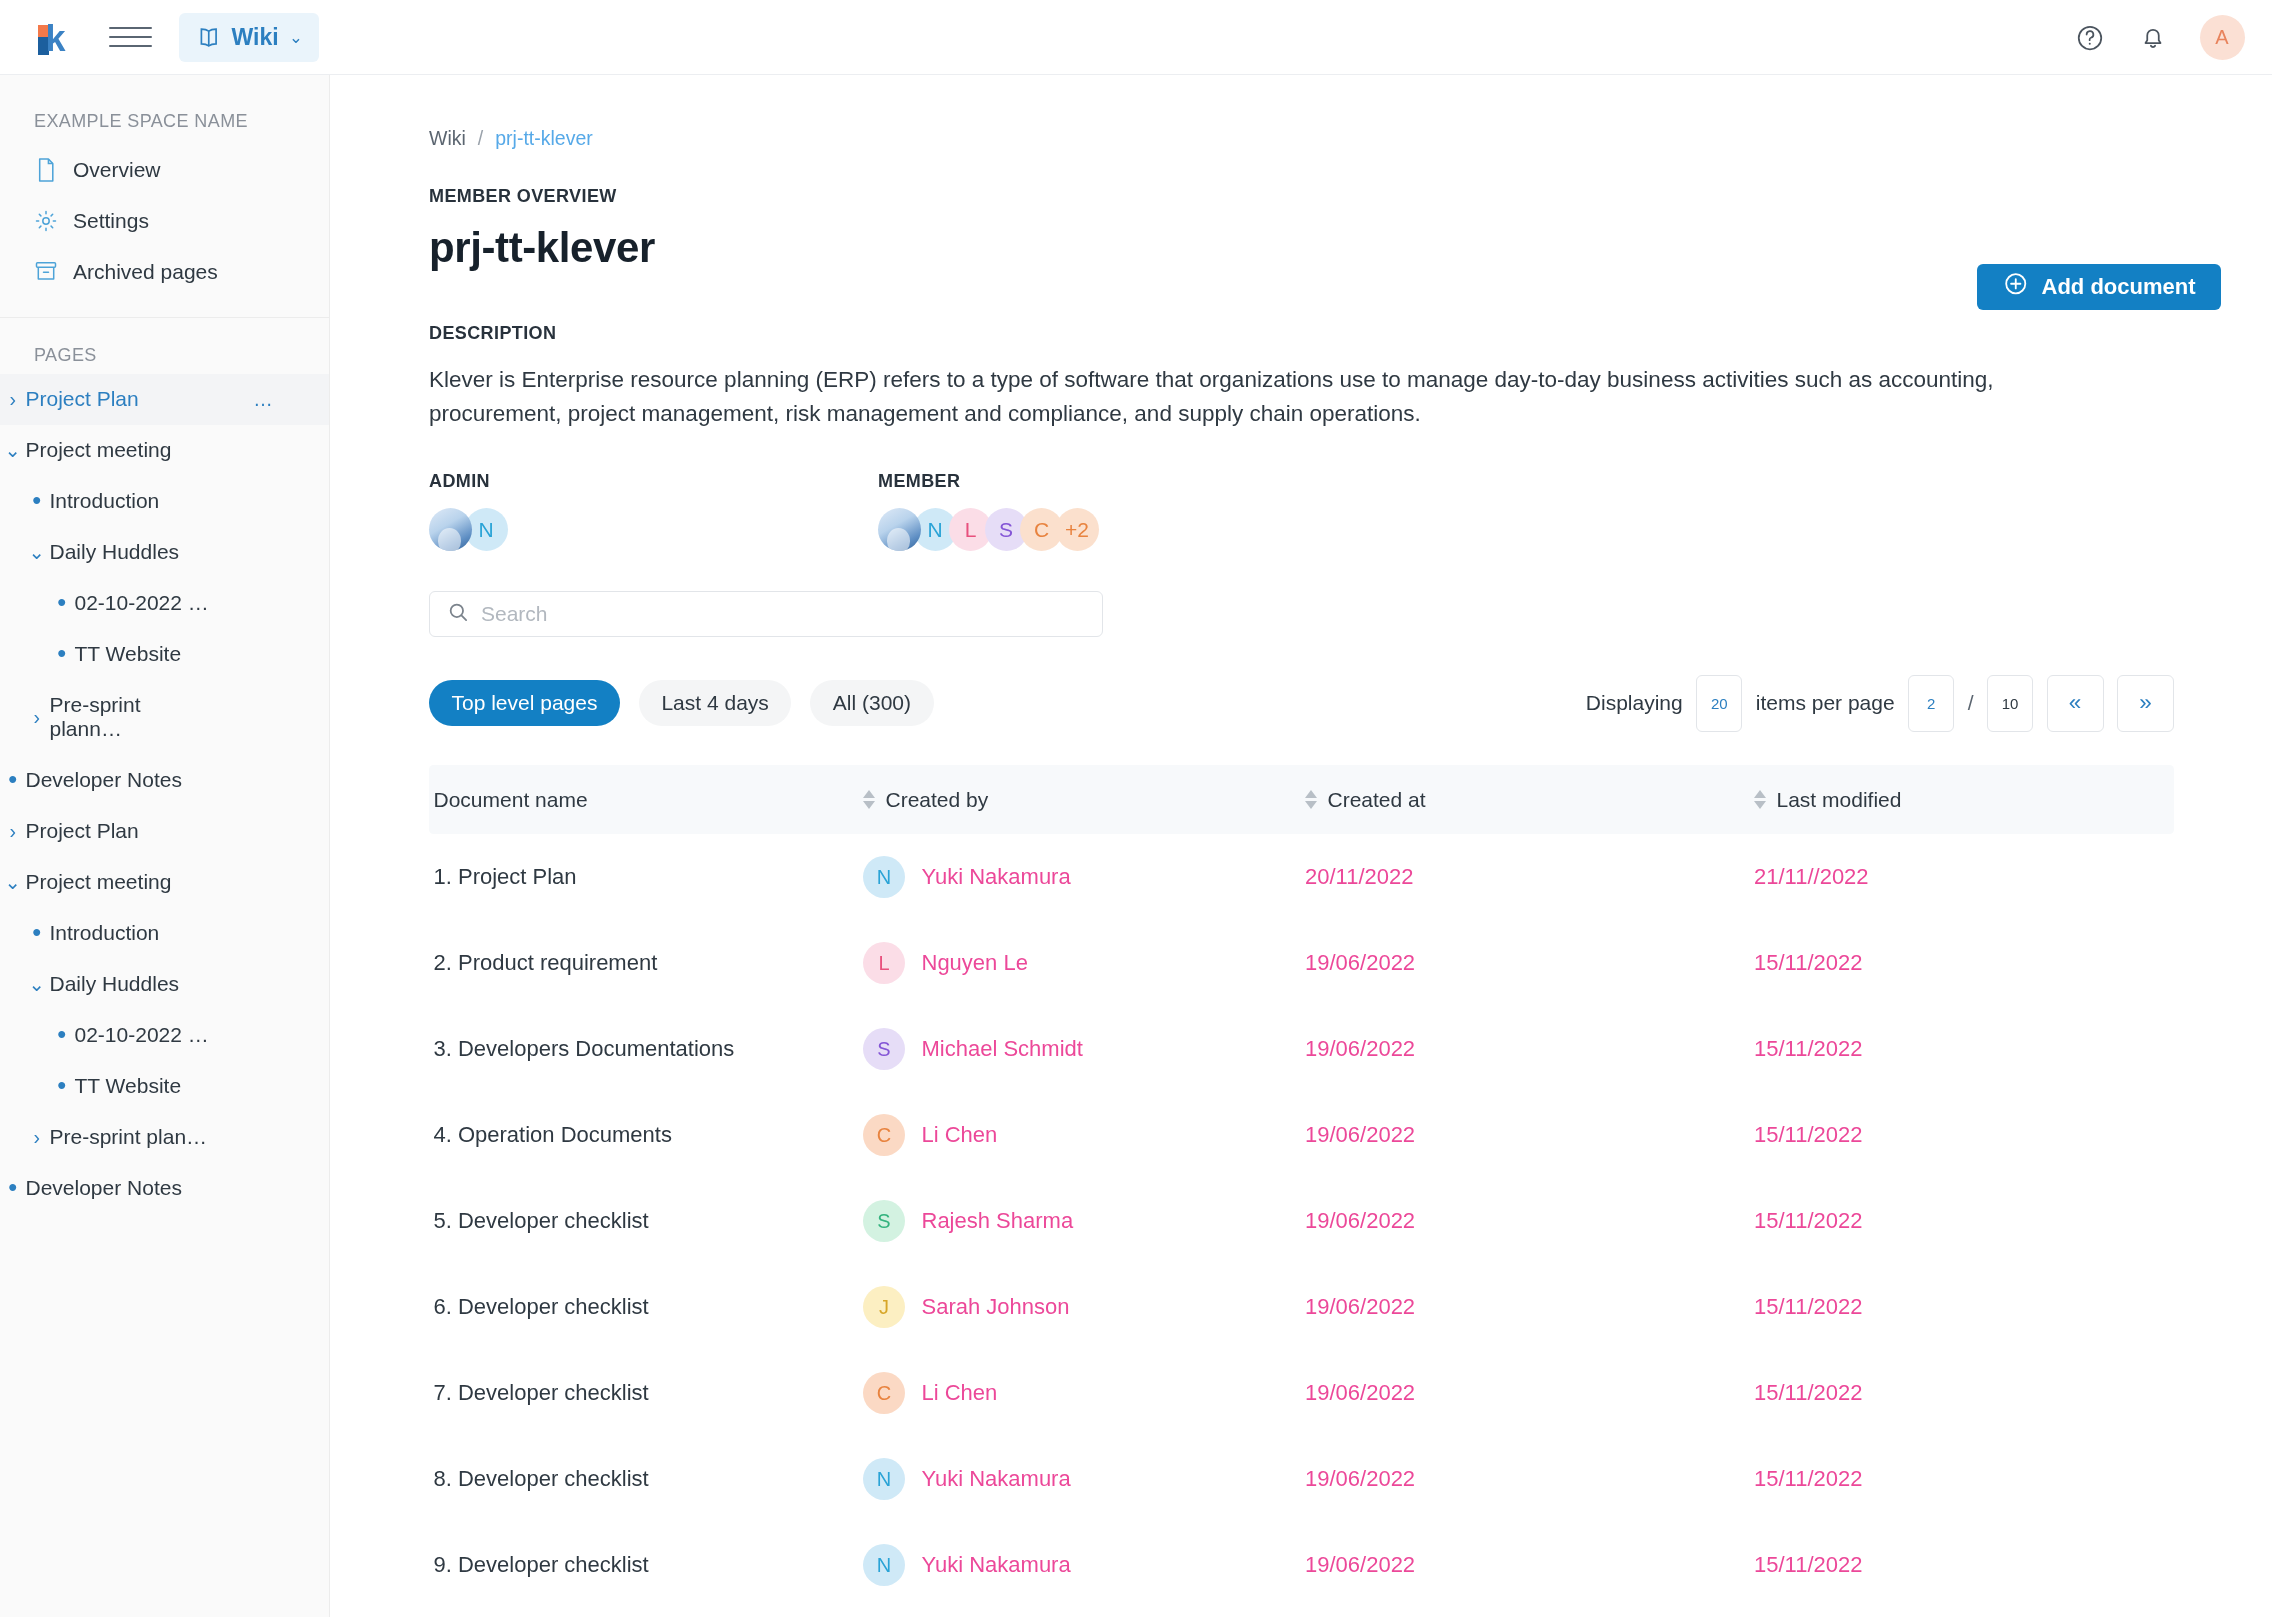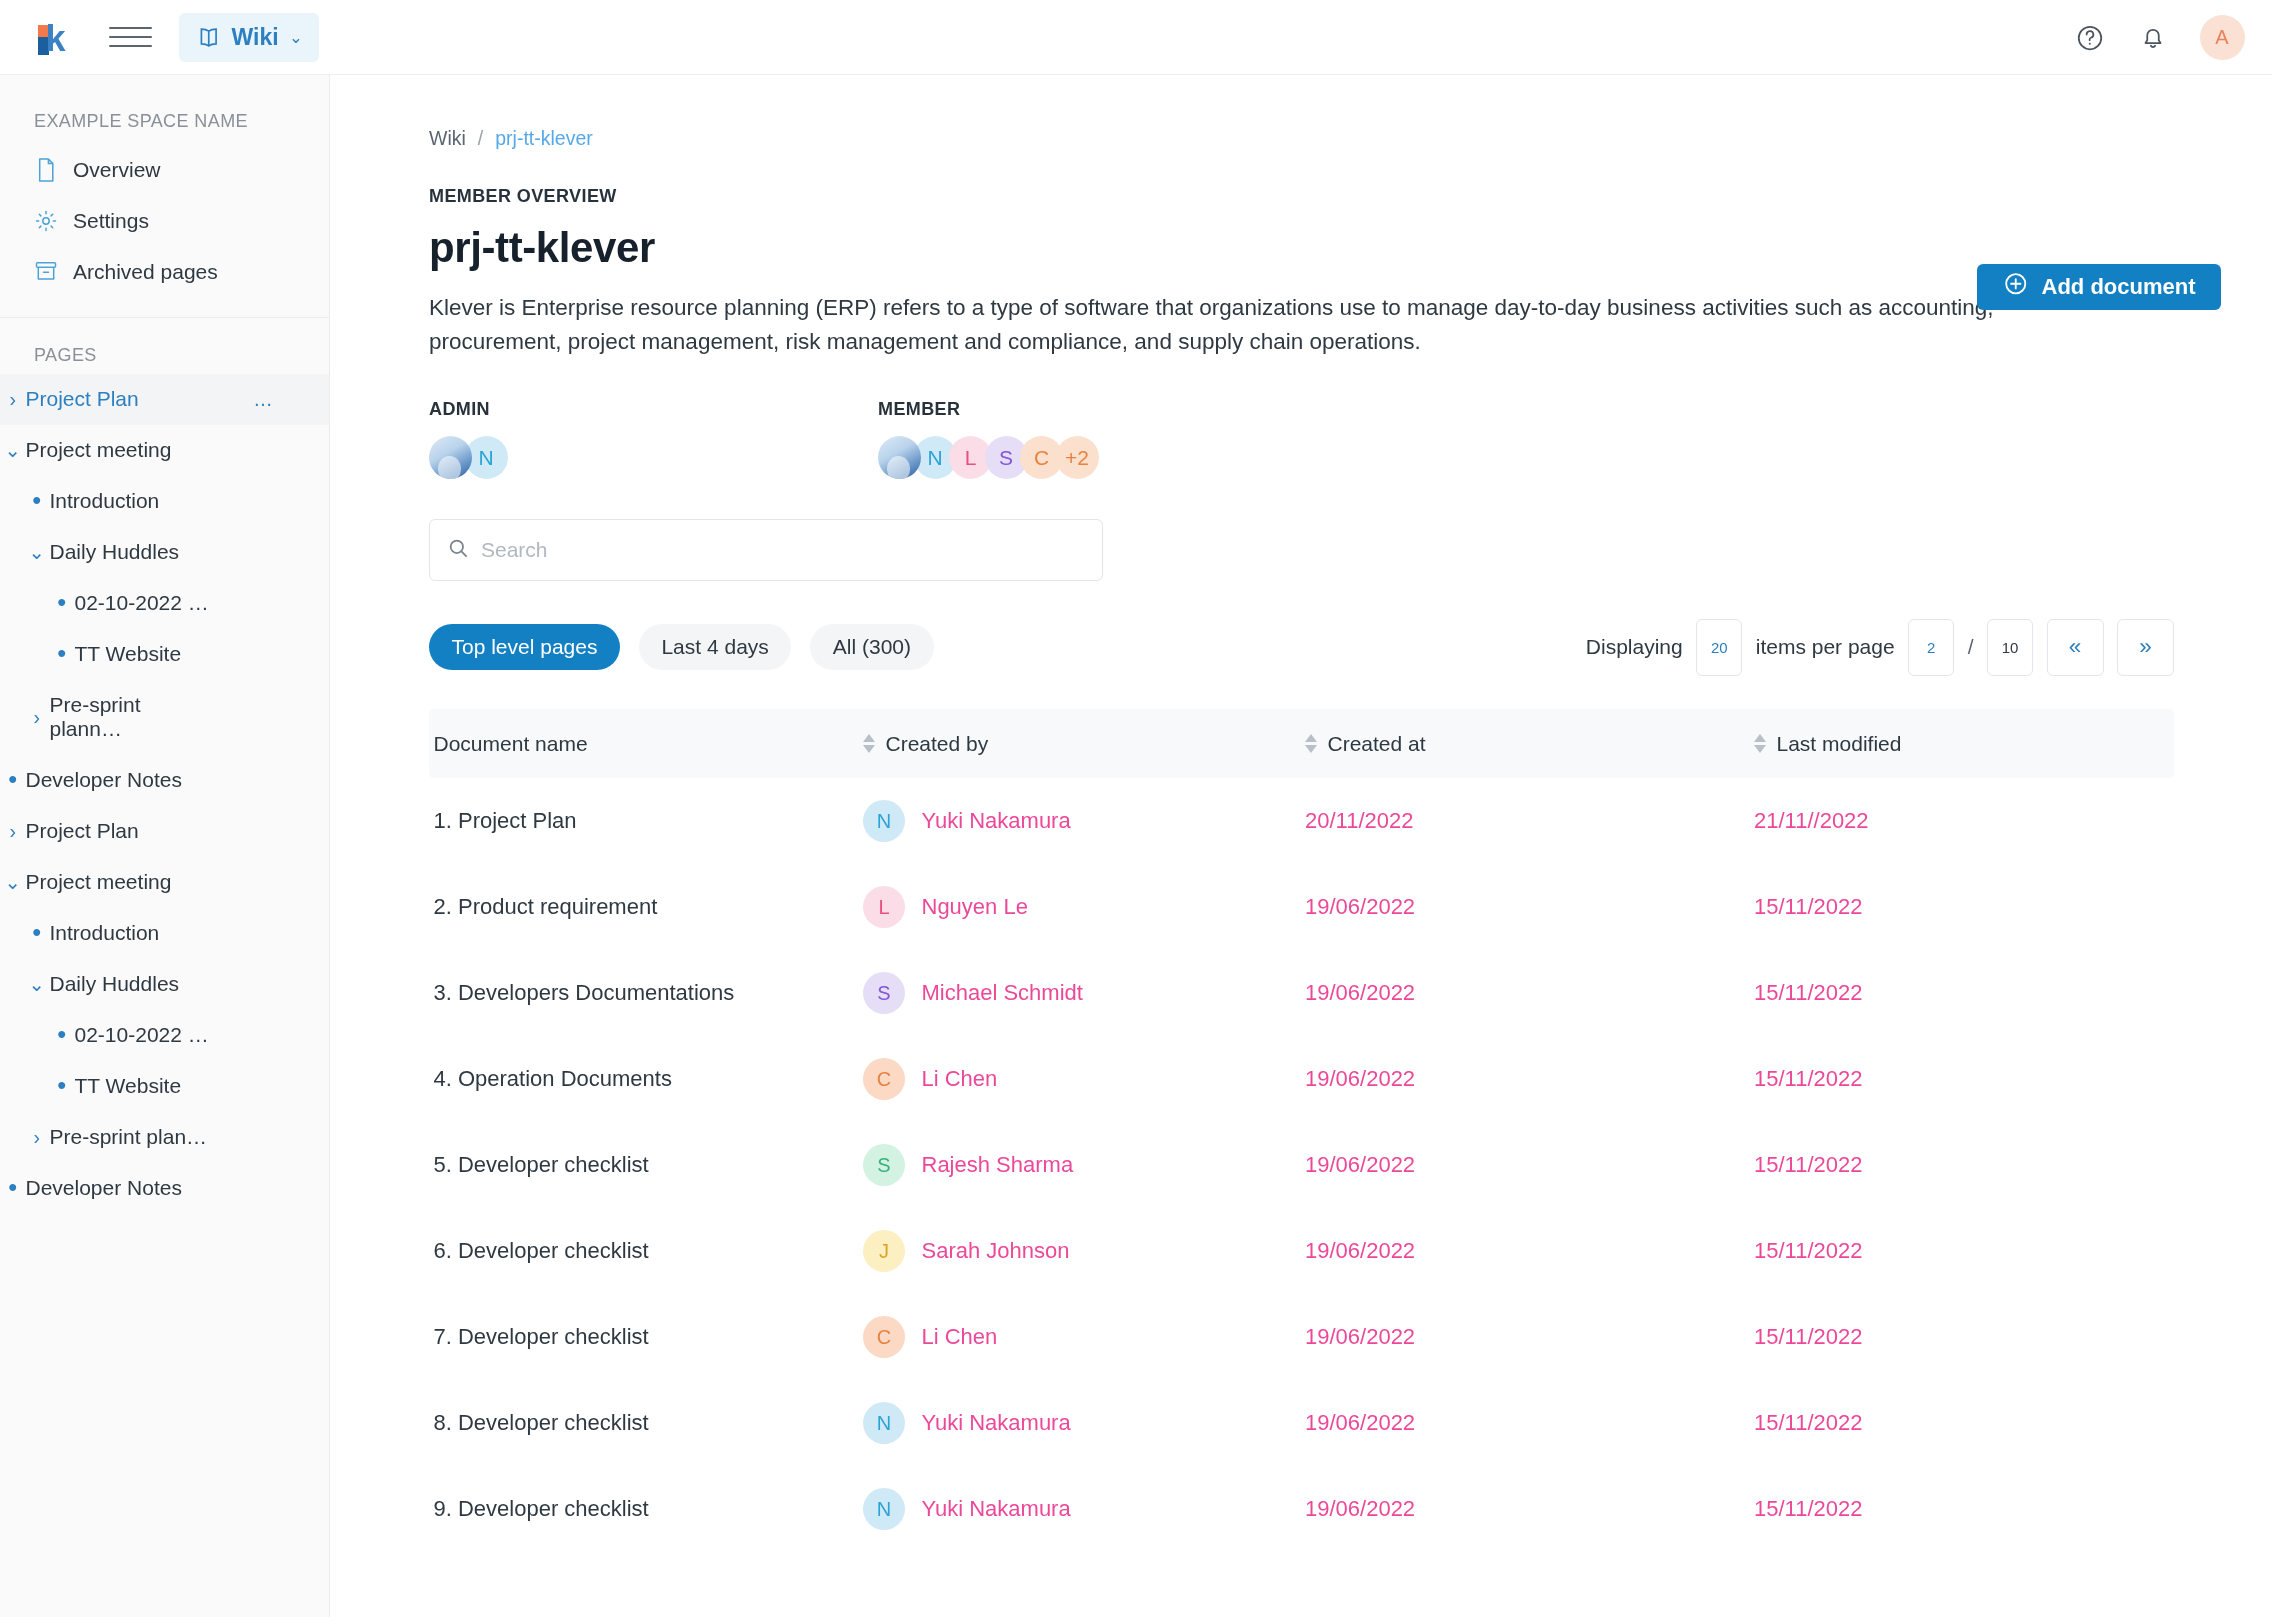--- a/index.html
+++ b/index.html
@@ -110,21 +110,21 @@
   .av-photo {
     background: linear-gradient(150deg,#dfeaf7 0%, #b9d3ec 40%, #5f8fc4 75%, #2e5f96 100%);
     position: relative; overflow: hidden;
   }
   .av-photo::after {
     content:""; position:absolute; left:9px; top:19.5px; width:22.5px; height:25.5px;
     border-radius: 50% 50% 45% 45%; background: rgba(255,255,255,.55);
   }
 
   .searchbox {
-    margin-top: 40px; width: 674px; height: 62px;
+    margin-top: 40px; width: 674px; height: 46px;
     border: 1.5px solid #e2e5e9; border-radius: 6px; background: #fff;
     display: flex; align-items: center; padding: 0 16.5px; gap: 12px;
   }
   .searchbox input {
     border: none; outline: none; flex: 1; font-size: 21px; color: #2f3942;
     font-family: "Liberation Sans", sans-serif; background: transparent;
   }
   .searchbox input::placeholder { color: #b2b8bf; }
 
   .toolbar { margin-top: 43px; display: flex; align-items: center; position: relative; width: 1745px; }
@@ -328,20 +328,21 @@
 
     <div class="breadcrumb">
       <span class="bc-root">Wiki</span>
       <span class="bc-sep">/</span>
       <span class="bc-cur">prj-tt-klever</span>
     </div>
 
     <div class="eyebrow">MEMBER OVERVIEW</div>
     <div class="title">prj-tt-klever</div>
 
+    <div class="sec-label">DESCRIPTION</div>
     <div class="desc">Klever is Enterprise resource planning (ERP) refers to a type of software that organizations use to manage day-to-day business activities such as accounting, procurement, project management, risk management and compliance, and supply chain operations.</div>
 
     <div class="people">
       <div class="people-col-admin">
         <div class="plabel">ADMIN</div>
         <div class="avatars" id="admin-avatars">
             <div class="av av-photo"></div>
             <div class="av" style="background: rgb(207, 233, 247); color: rgb(42, 163, 214);">N</div>
           </div>
       </div>

